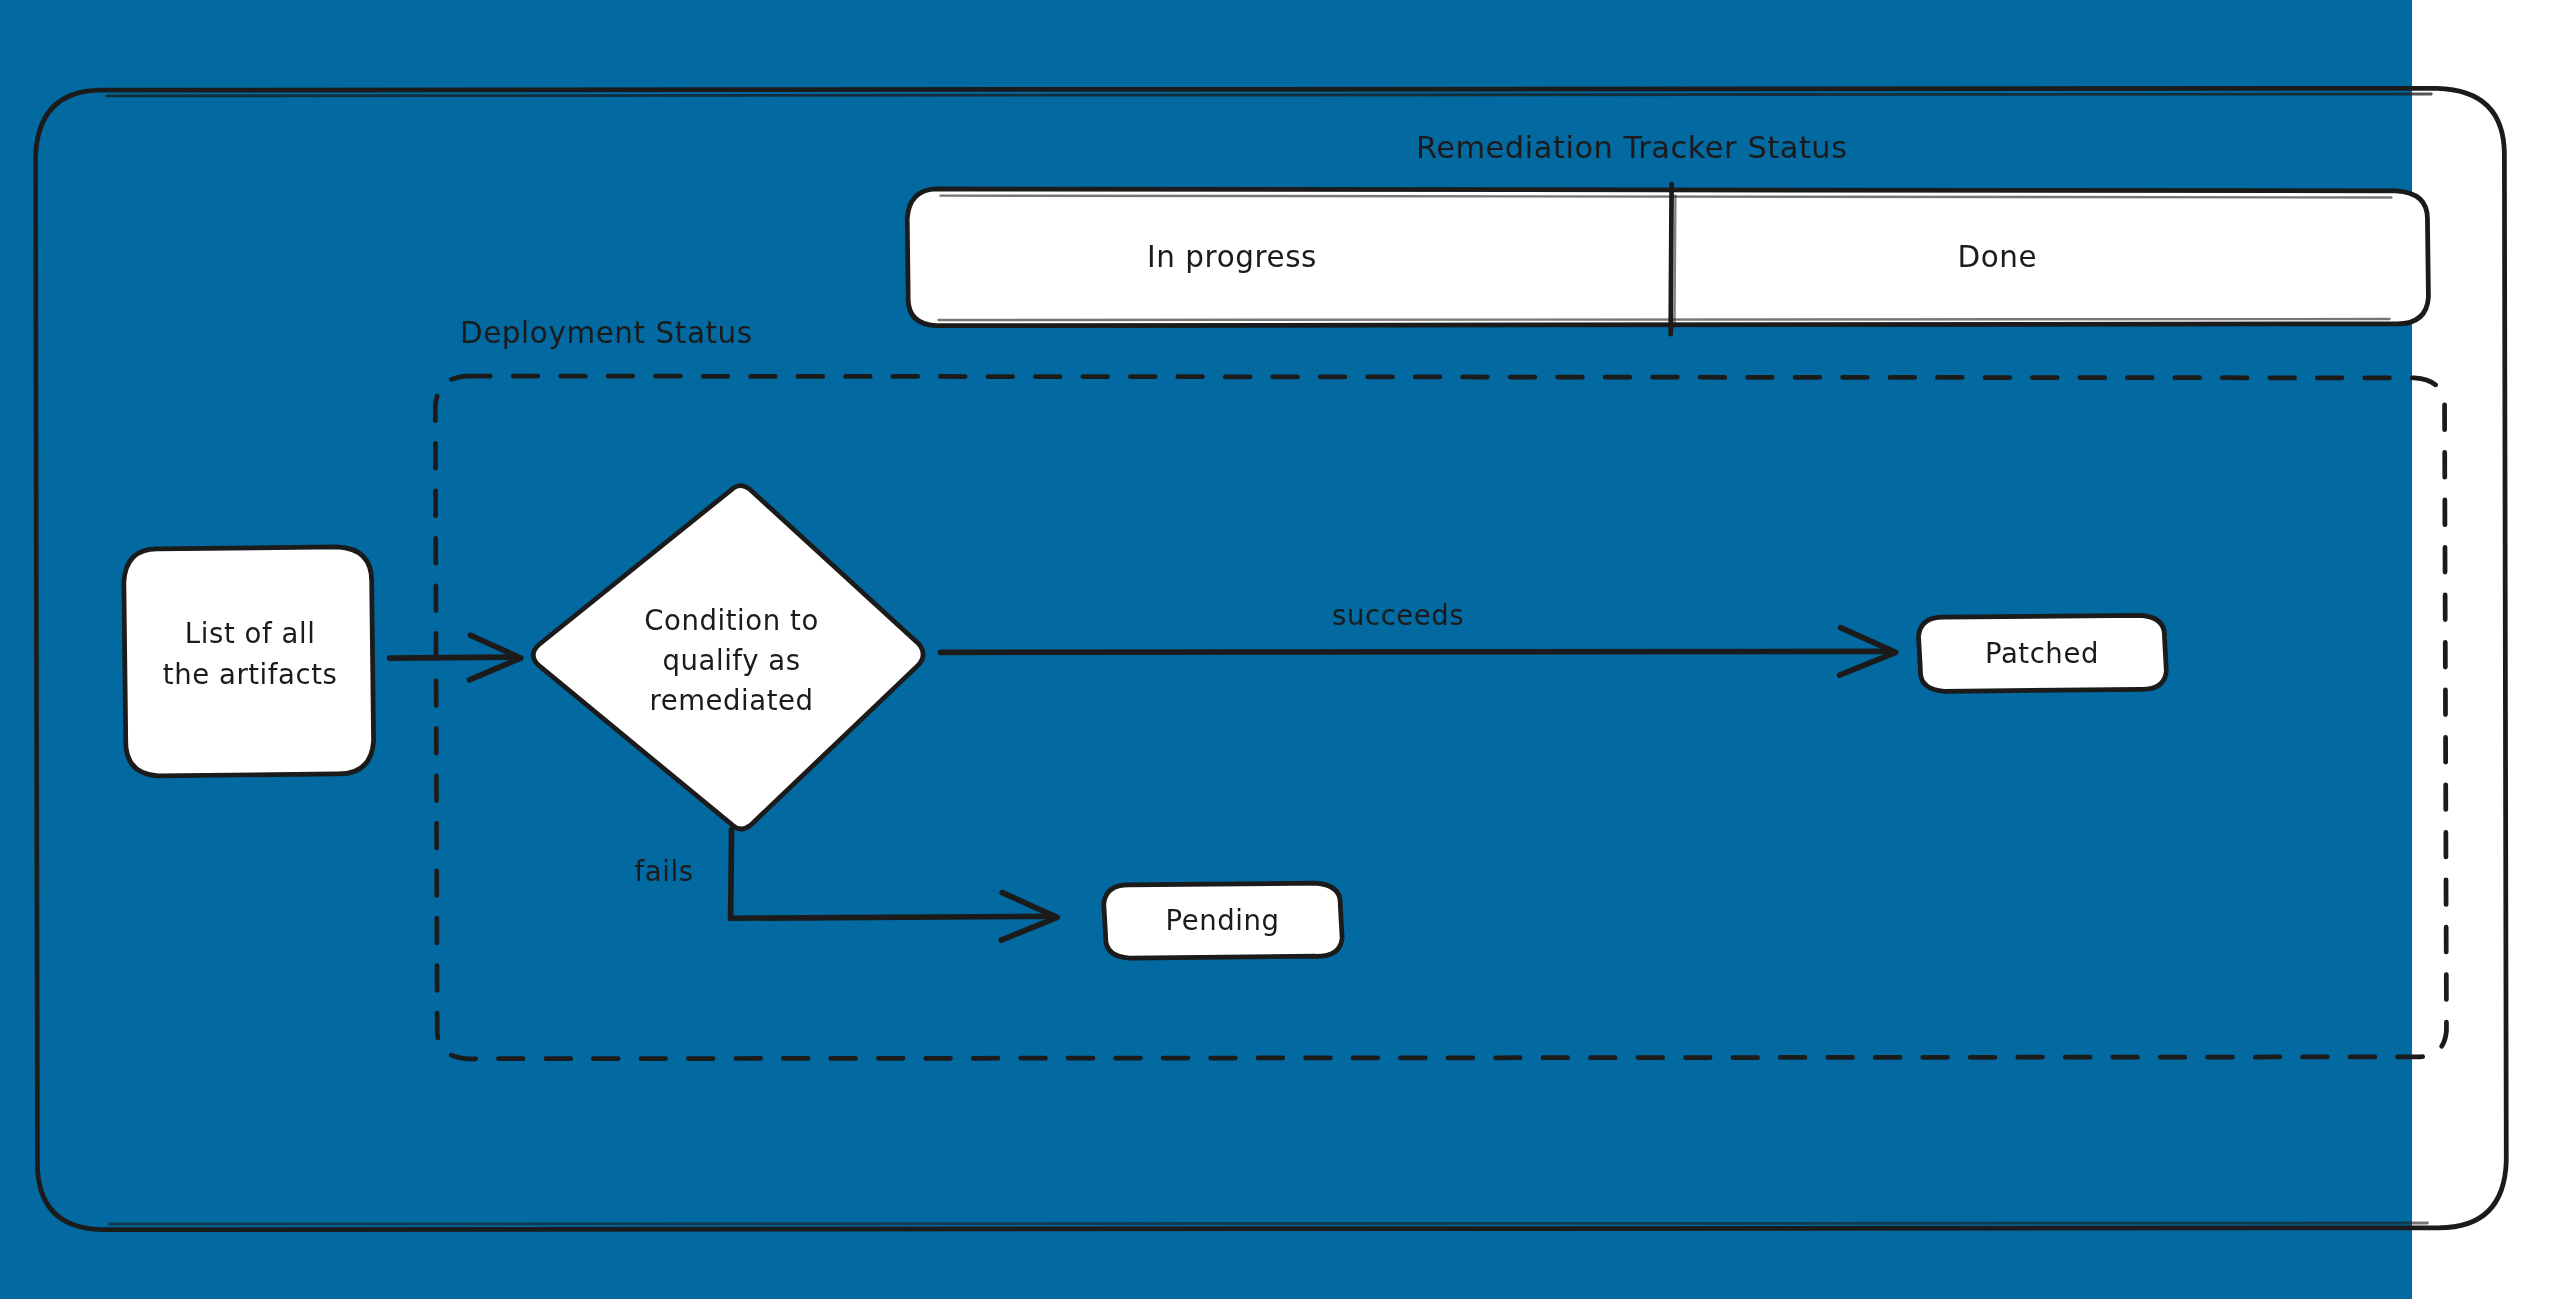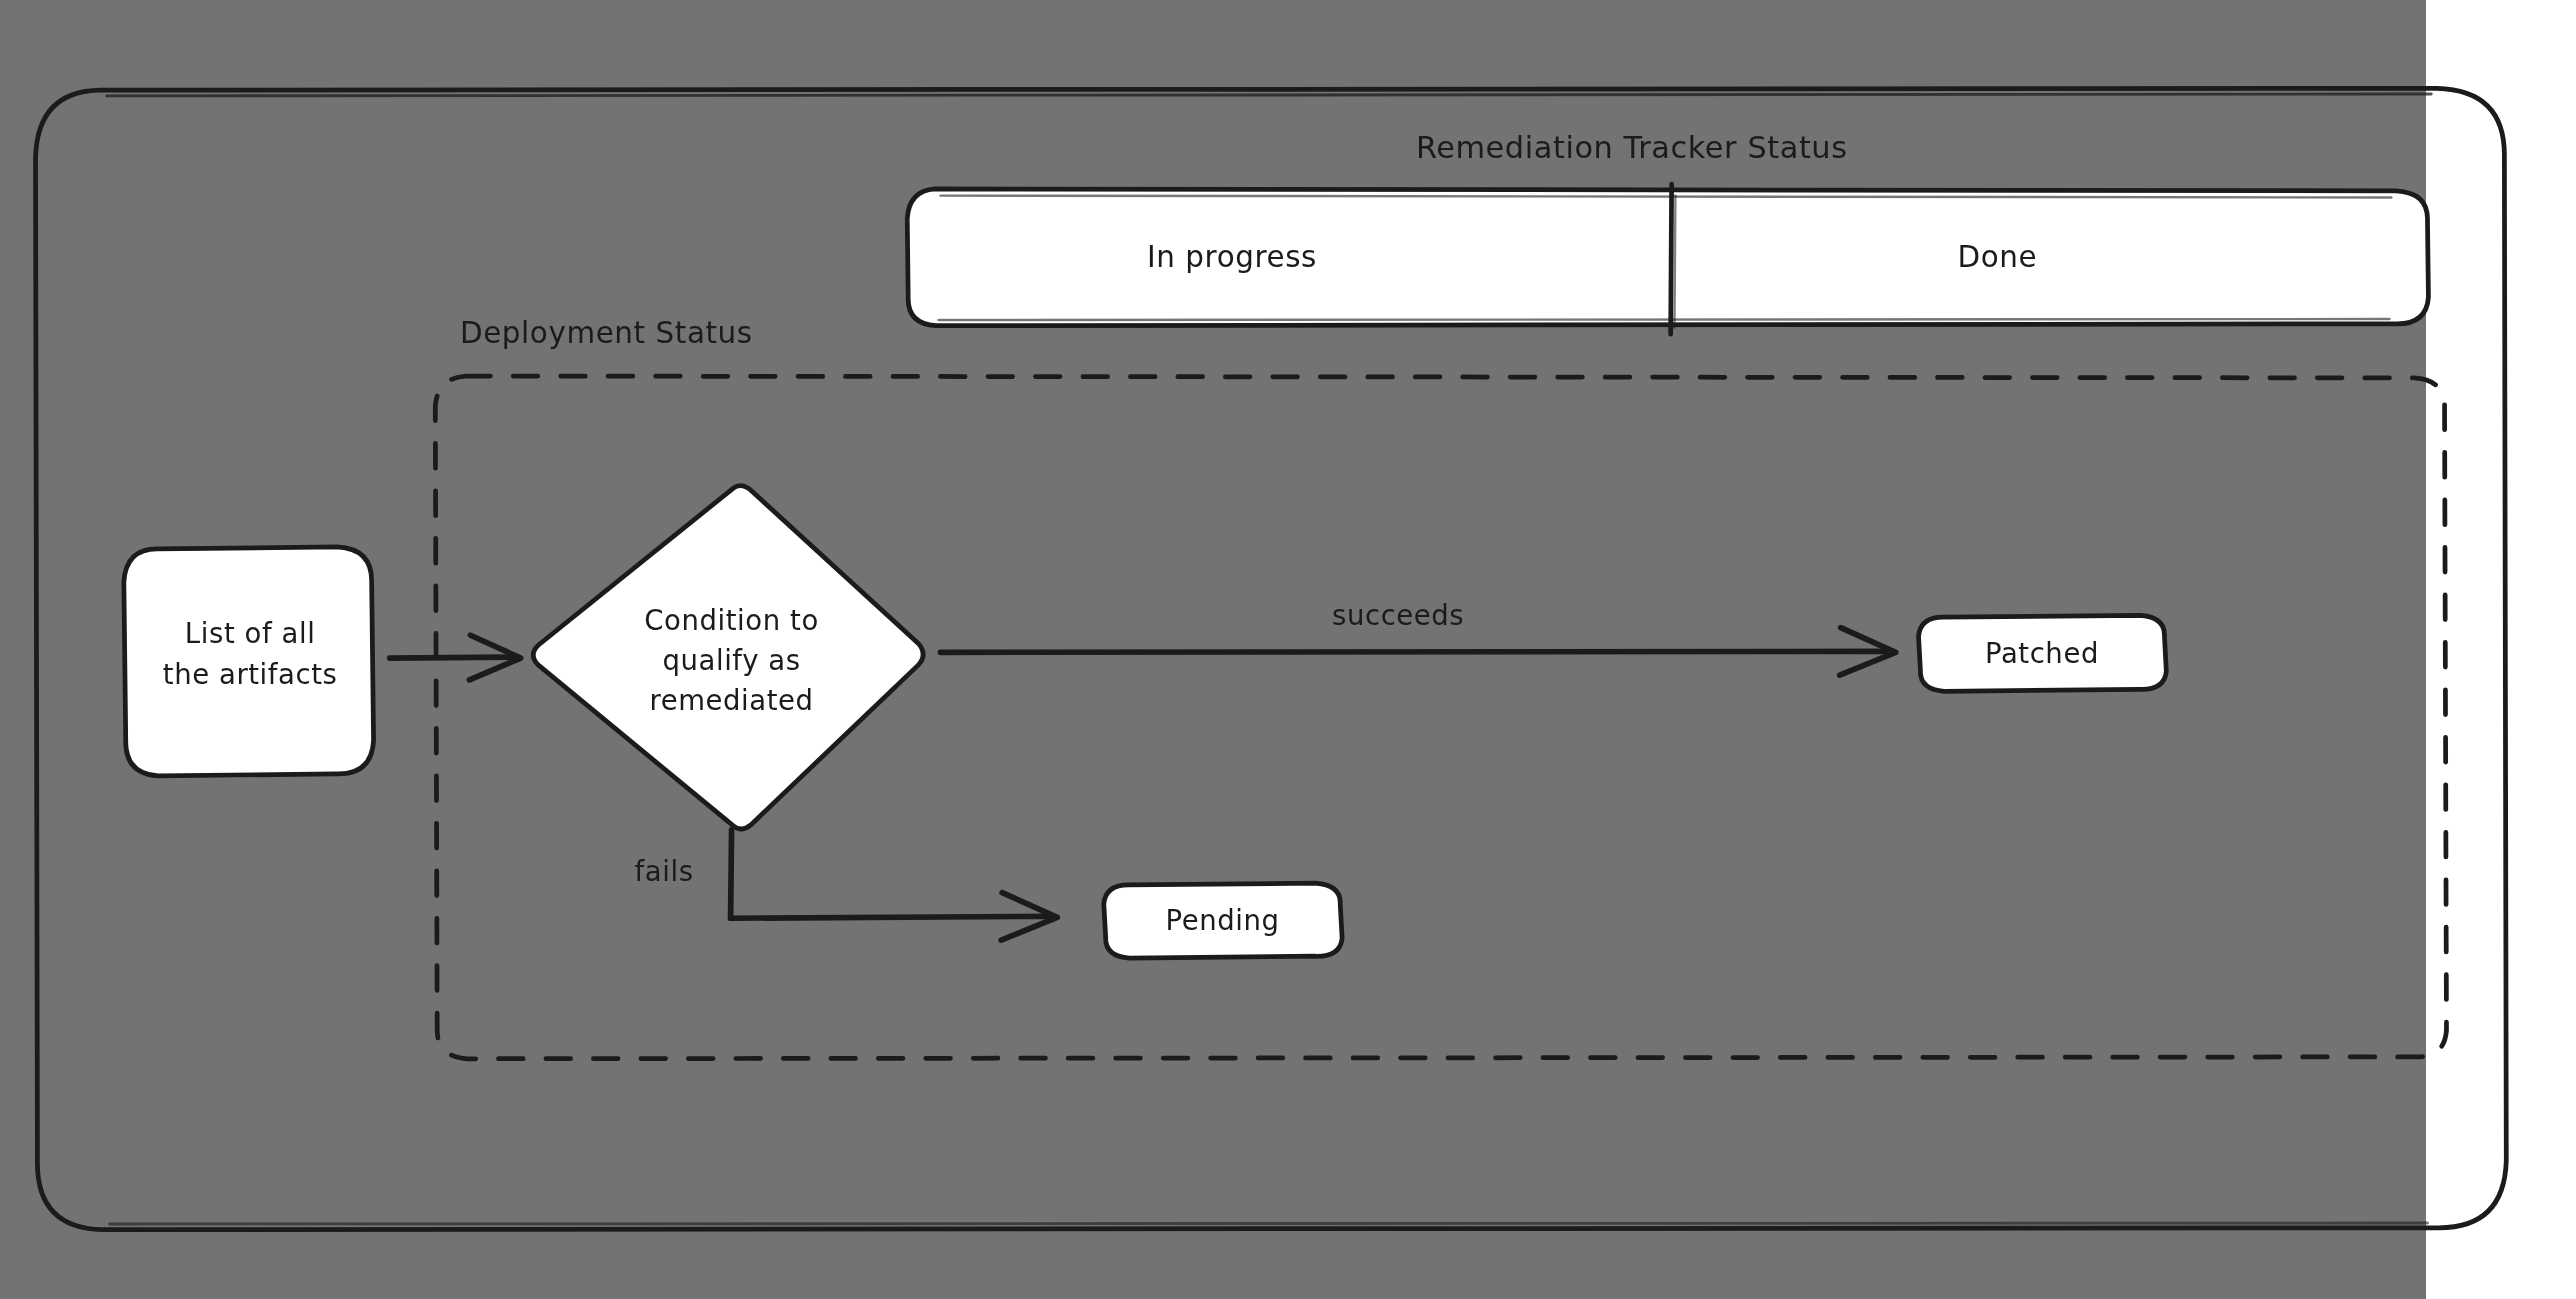--- a/index.html
+++ b/index.html
@@ -10,22 +10,21 @@
   body {
     width: 2576px;
     height: 1299px;
     overflow: hidden;
     font-family: "DejaVu Sans", sans-serif;
   }
   #canvas {
     position: relative;
     width: 2412px;
     height: 1299px;
-    background: #737373;
-    padding-left: 14px;
+    background: #0369a1;
   }
   svg.diagram {
     position: absolute;
     top: 0;
     left: 0;
     width: 2576px;
     height: 1299px;
   }
   .stroke {
     fill: none;

